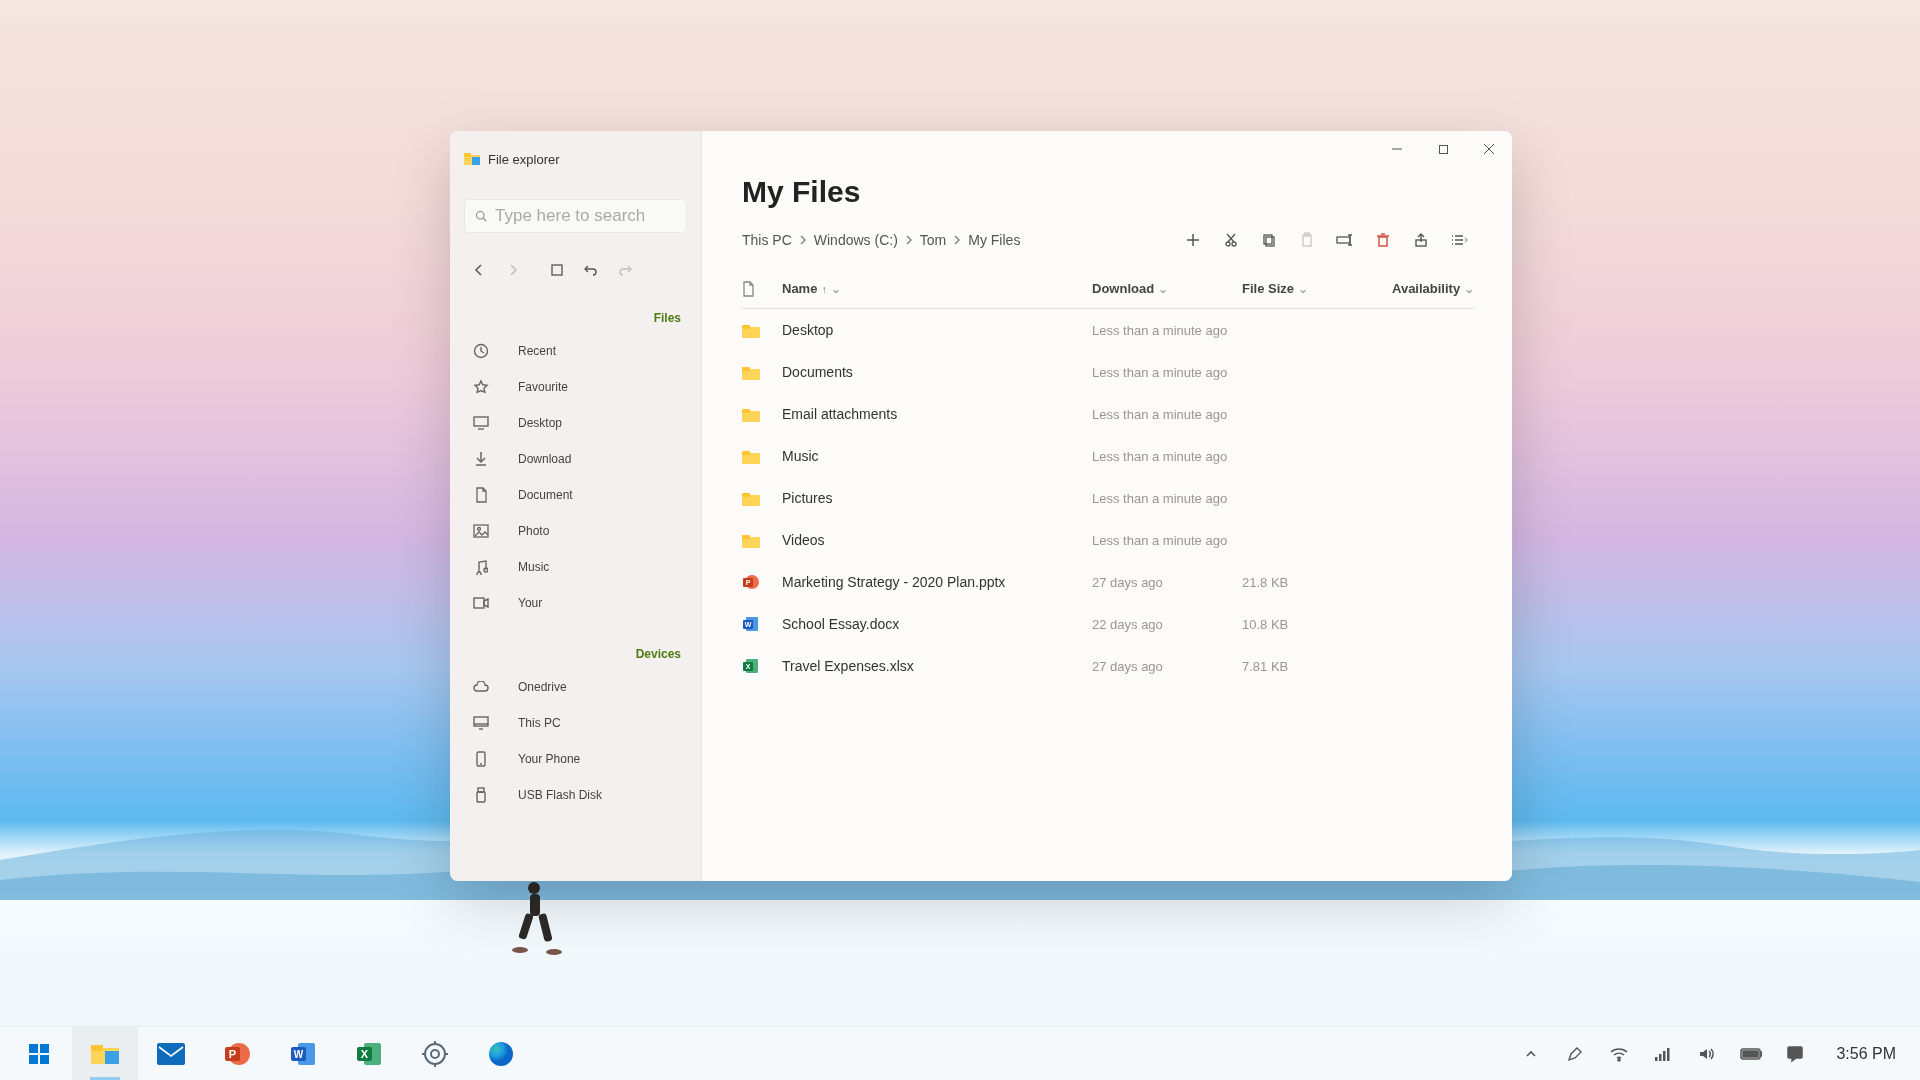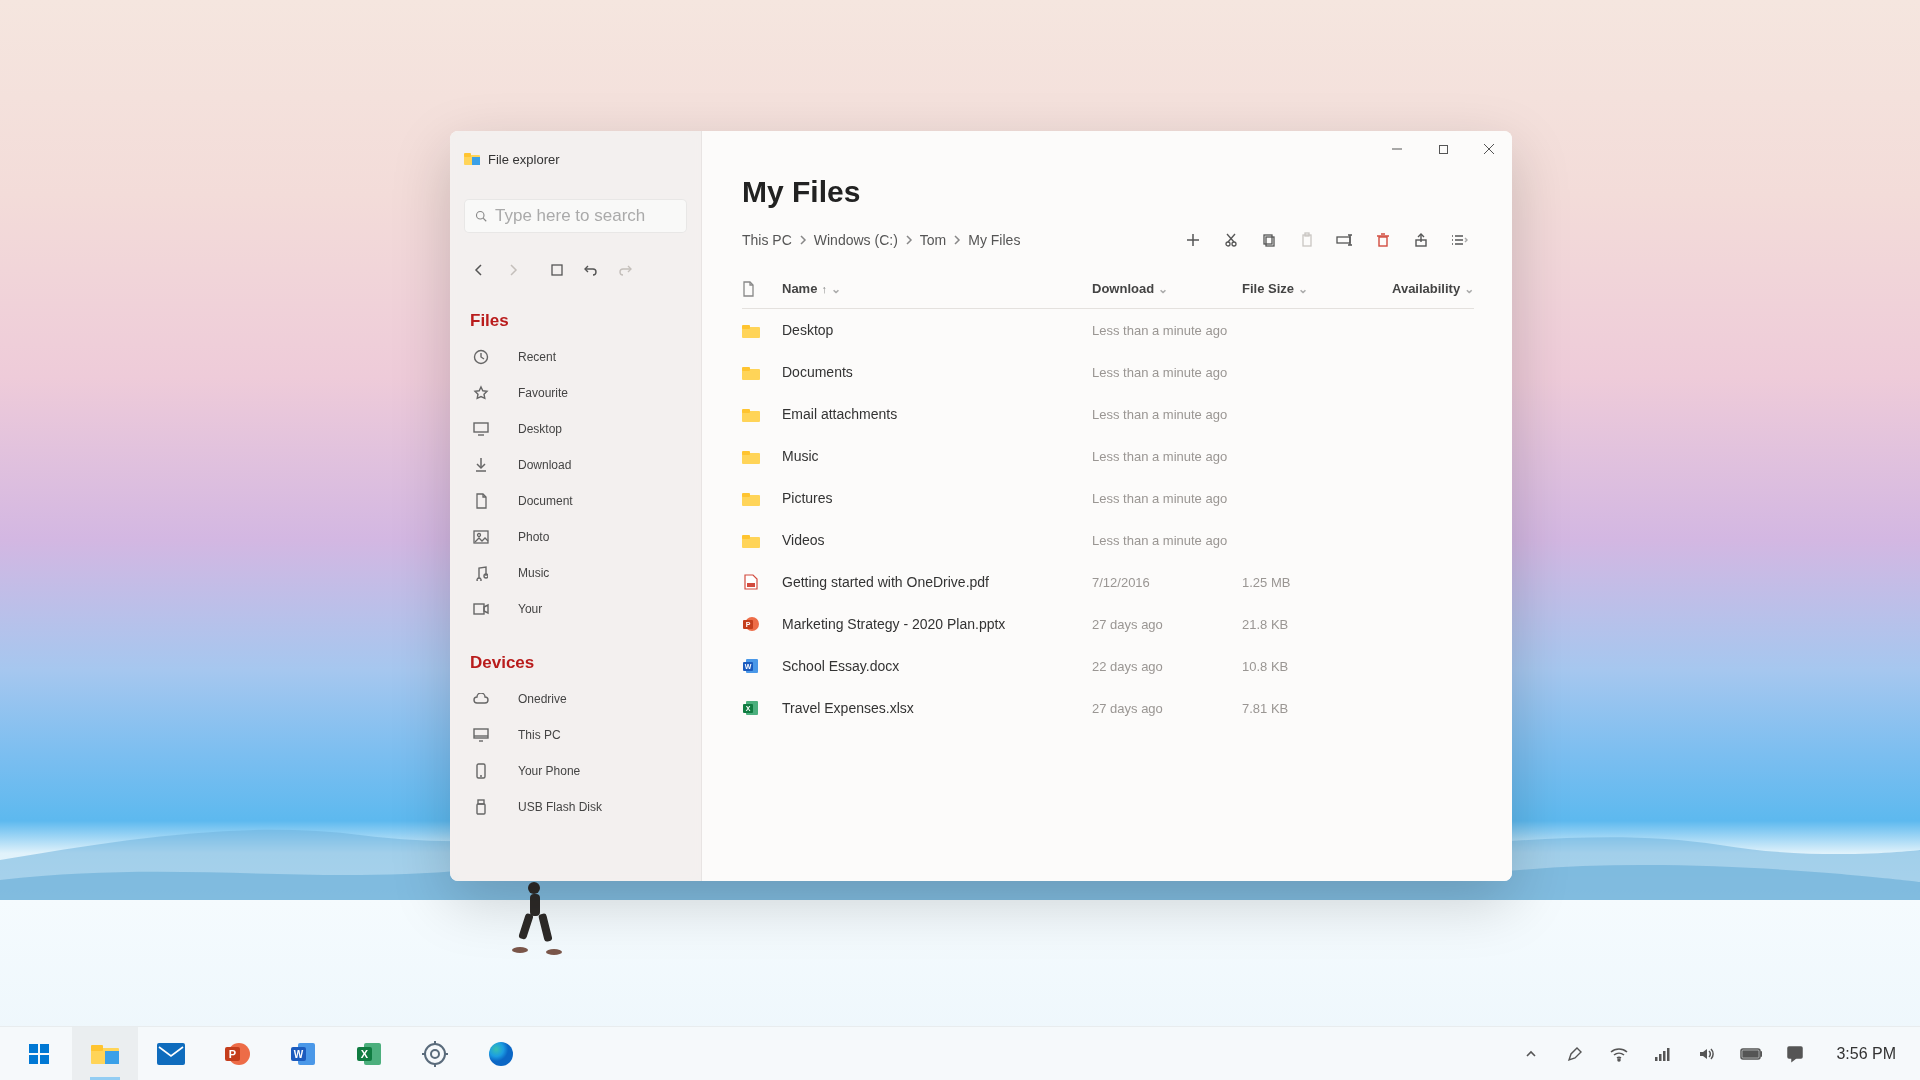--- a/index.html
+++ b/index.html
@@ -42,21 +42,21 @@
   }
   .search input { border:0; outline:0; background:transparent; font-size:17px; flex:1; color:#444; }
   .search input::placeholder { color:#aaa; }
 
   .nav-row { margin-top:22px; display:flex; align-items:center; gap:4px; }
   .nav-btn { width:30px; height:30px; display:flex; align-items:center; justify-content:center; color:#666; border-radius:4px; }
   .nav-btn.disabled { color:#c4bfbb; }
   .nav-spacer { width:6px; }
 
   .side-section { margin-top:24px; }
-  .side-heading { font-size:17px; font-weight:600; color:#b91c1c; padding:2px 6px; }
+  .side-heading { font-size:12px; font-weight:600; color:#4d7c0f; padding:2px 6px;text-align:right; }
   .side-list { margin-top:6px; }
   .side-item { display:flex; align-items:center; gap:28px; height:36px; padding:0 8px; border-radius:4px; color:#444; font-size:12px; }
   .side-item .ico { width:18px; display:flex; justify-content:center; color:#666; }
 
   
   .page-title { padding:44px 40px 10px 40px; font-size:30px; font-weight:700; color:#222; }
   .crumb-row { display:flex; align-items:center; padding:6px 40px 14px 40px; }
   .crumbs { display:flex; align-items:center; gap:6px; font-size:14px; color:#555; }
   .crumbs .sep { color:#999; }
   .crumbs span.seg { cursor:default; }
@@ -499,32 +499,20 @@
                 <rect x="0" y="2" width="8" height="4" rx="1" fill="#ffc430"></rect>
               </svg>
             </div>
             <div class="fname">Videos</div>
             <div class="muted">Less than a minute ago</div>
             <div class="muted"></div>
             <div class="muted col-avail"></div>
           </div>
           <div class="throw">
             <div class="file-ico">
-              <svg width="14" height="16">
-                <path d="M1 1 h8 l4 4 v10 h-12 z" fill="#fff" stroke="#d24b3e" stroke-width="1.2"></path>
-                <rect x="3" y="9" width="8" height="4" fill="#d24b3e"></rect>
-              </svg>
-            </div>
-            <div class="fname">Getting started with OneDrive.pdf</div>
-            <div class="muted">7/12/2016</div>
-            <div class="muted">1.25 MB</div>
-            <div class="muted col-avail"></div>
-          </div>
-          <div class="throw">
-            <div class="file-ico">
               <svg width="16" height="16">
                 <circle cx="9" cy="8" r="7" fill="#ed6c47"></circle>
                 <rect x="0" y="4" width="10" height="9" rx="1" fill="#c43e1c"></rect>
                 <text x="5" y="11" text-anchor="middle" fill="#fff" font-size="7" font-weight="700">P</text>
               </svg>
             </div>
             <div class="fname">Marketing Strategy - 2020 Plan.pptx</div>
             <div class="muted">27 days ago</div>
             <div class="muted">21.8 KB</div>
             <div class="muted col-avail"></div>

